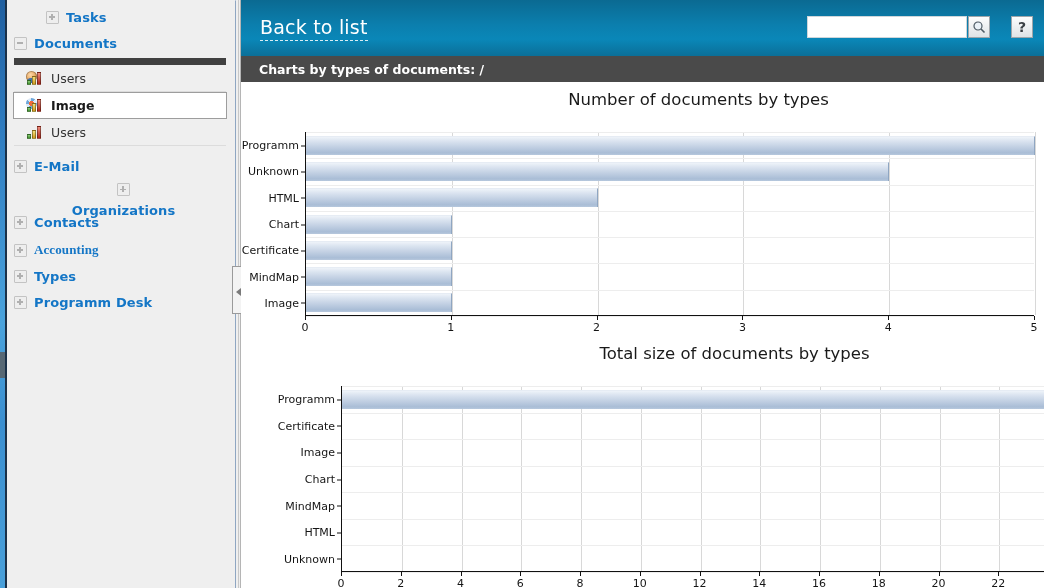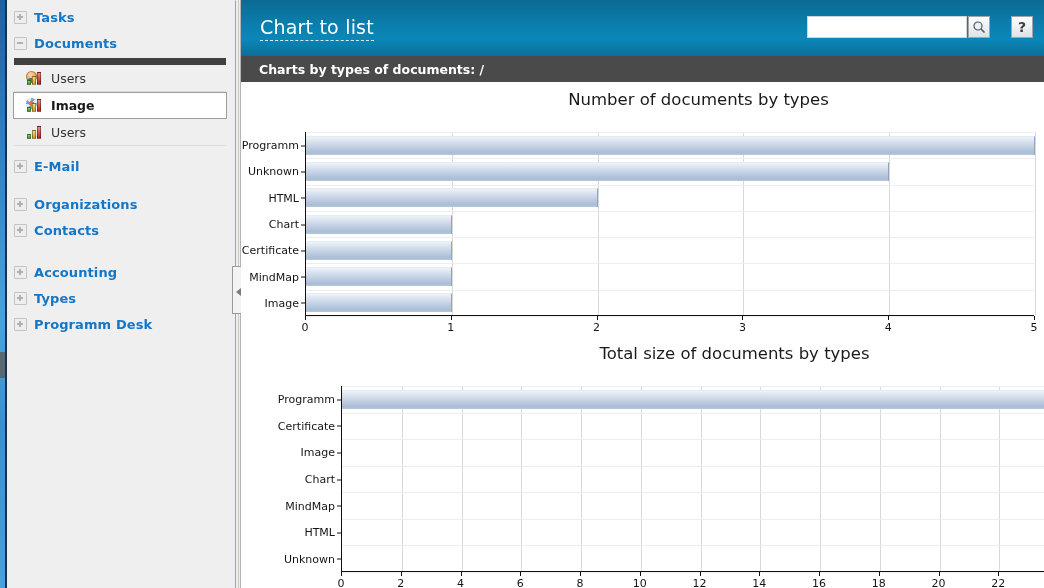--- a/index.html
+++ b/index.html
@@ -40,21 +40,21 @@
   }
   .sb-group .plusbox::before{
     content:"";position:absolute;left:2px;top:4.5px;width:6px;height:1.5px;background:#b0b0b0;
   }
   .sb-group .plusbox.plus::after{
     content:"";position:absolute;left:4.25px;top:2px;width:1.5px;height:6px;background:#b0b0b0;
   }
   .sb-group .lbl{
     color:#1476c6;font-weight:bold;font-size:13px;letter-spacing:.1px;
   }
-  .sb-group.first{padding-top:0;}
+  .sb-group.first{padding-top:0;margin-left:32px;}
 
   .sb-sub{
     margin:2px 0 0 7px;width:212px;
     border-top:7px solid #404040;
   }
   .sb-item{
     display:flex;align-items:center;gap:8px;
     height:27px;padding-left:12px;
     border-bottom:1px solid #dcdcdc;
     box-sizing:border-box;
@@ -220,50 +220,50 @@
             <span class="b3"></span>
           </span>
           <span class="txt">Users</span>
         </div>
       </div>
       <div style="height: 7px;"></div>
       <div class="sb-group" style="margin-top: 0px;">
         <span class="plusbox plus"></span>
         <span class="lbl">E-Mail</span>
       </div>
-      <div class="sb-group" style="margin-top: 12px;">
+      <div class="sb-group" style="margin-top: 4px; flex-direction: column;">
         <span class="plusbox plus"></span>
         <span class="lbl">Organizations</span>
       </div>
       <div class="sb-group" style="margin-top: 0px;">
         <span class="plusbox plus"></span>
         <span class="lbl">Contacts</span>
       </div>
-      <div class="sb-group" style="margin-top: 16px;">
+      <div class="sb-group" style="margin-top: 2px; font-family: Liberation Serif, serif;">
         <span class="plusbox plus"></span>
         <span class="lbl">Accounting</span>
       </div>
       <div class="sb-group" style="margin-top: 0px;">
         <span class="plusbox plus"></span>
         <span class="lbl">Types</span>
       </div>
       <div class="sb-group" style="margin-top: 0px;">
         <span class="plusbox plus"></span>
         <span class="lbl">Programm Desk</span>
       </div>
     </div>
 
   <div class="split">
     <div class="bar"></div>
     <div class="bar2"></div>
   </div>
   <div class="handle"></div>
 
   <div class="header">
-    <div class="back">Chart to list</div>
+    <div class="back">Back to list</div>
     <div class="searchwrap">
       <input class="searchbox" type="text" placeholder="" style="">
       <div class="searchbtn">
         <svg width="14" height="14" viewBox="0 0 14 14">
           <circle cx="6" cy="6" r="4" fill="#eaf1f7" stroke="#4d5a64" stroke-width="1.2"></circle>
           <line x1="9" y1="9" x2="12.5" y2="12.5" stroke="#4d5a64" stroke-width="1.6"></line>
         </svg>
       </div>
     </div>
     <div class="helpbtn">?</div>

